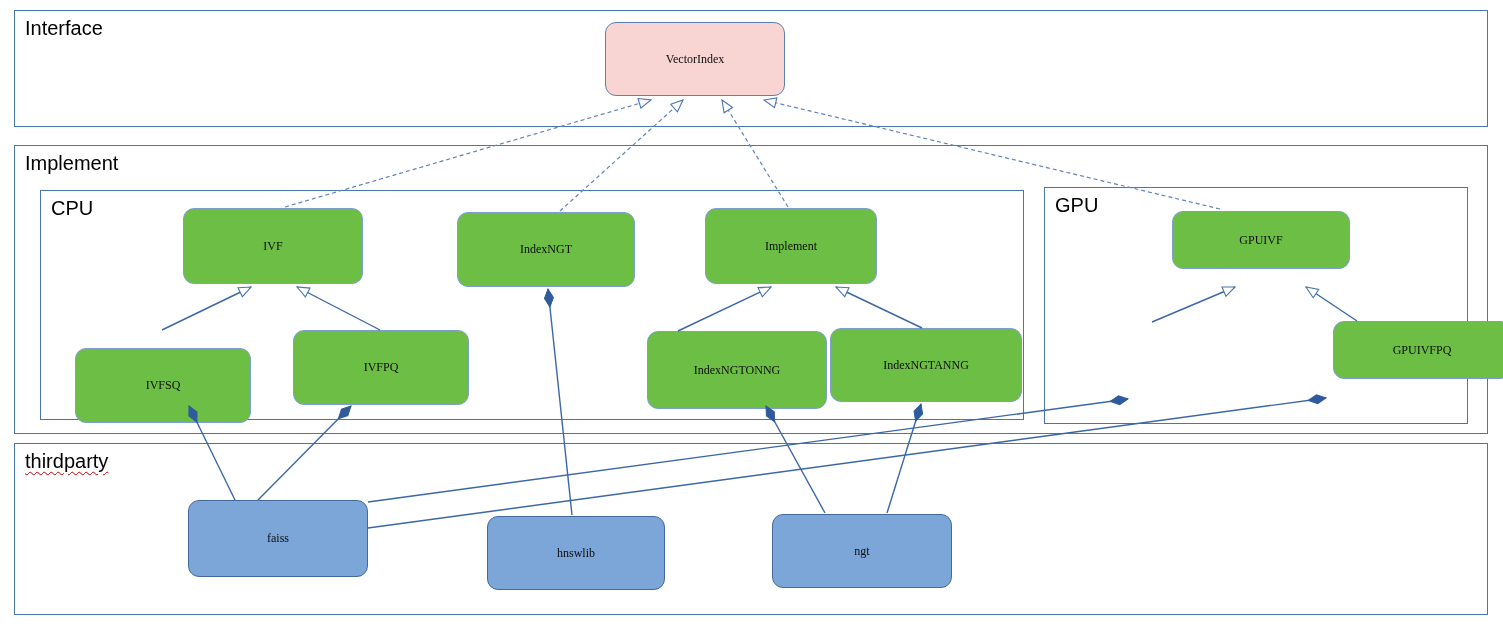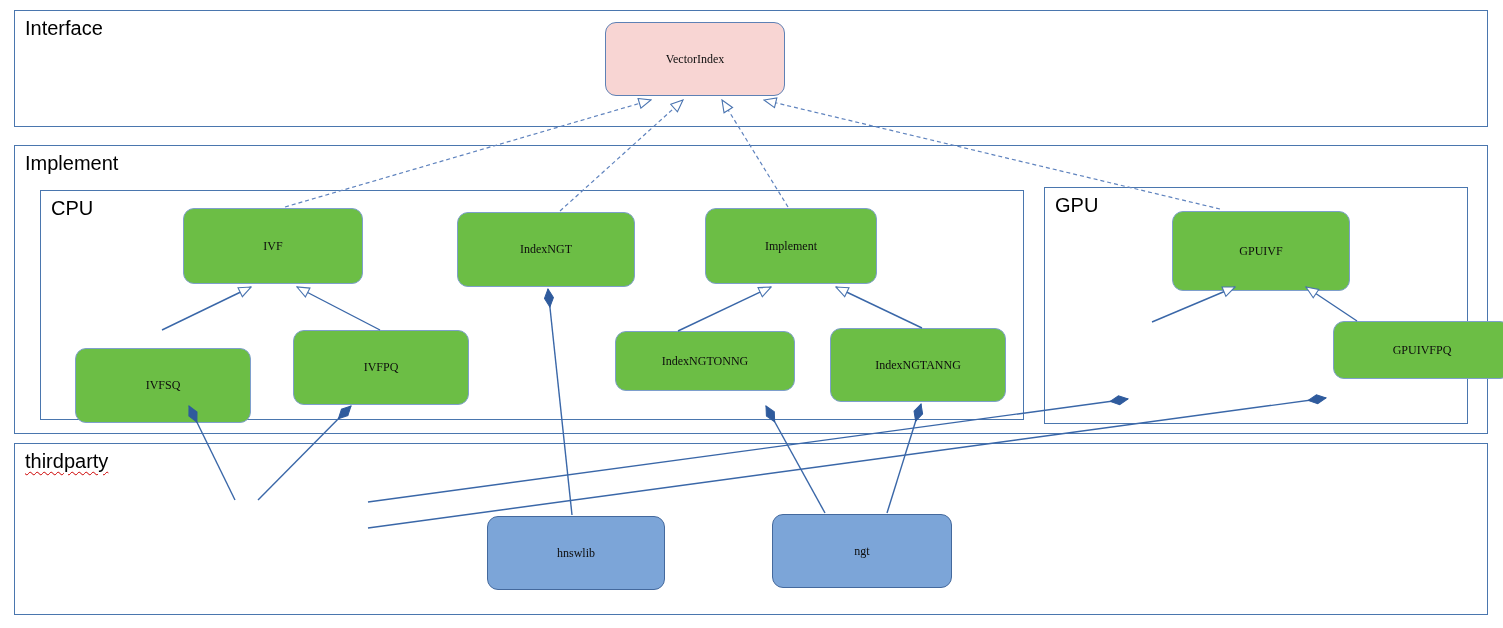--- a/index.html
+++ b/index.html
@@ -63,37 +63,40 @@
   </div>
 
   <div class="node green" style="left:75px;top:348px;width:176px;height:75px">
     <span>IVFSQ</span>
   </div>
 
   <div class="node green" style="left:293px;top:330px;width:176px;height:75px">
     <span>IVFPQ</span>
   </div>
 
-  <div class="node green" style="left:615px;top:331px;width:180px;height:60px">
+  <div class="node green" style="left:647px;top:331px;width:180px;height:78px">
     <span>IndexNGTONNG</span>
   </div>
 
-  <div class="node green" style="left:830px;top:328px;width:176px;height:74px">
+  <div class="node green" style="left:830px;top:328px;width:192px;height:74px">
     <span>IndexNGTANNG</span>
   </div>
 
-  <div class="node green" style="left:1172px;top:211px;width:178px;height:80px">
+  <div class="node green" style="left:1172px;top:211px;width:178px;height:58px">
     <span>GPUIVF</span>
   </div>
 
 
   <div class="node green" style="left:1333px;top:321px;width:178px;height:58px">
     <span>GPUIVFPQ</span>
   </div>
 
+  <div class="node blue" style="left:188px;top:500px;width:180px;height:77px">
+    <span>faiss</span>
+  </div>
 
   <div class="node blue" style="left:487px;top:516px;width:178px;height:74px">
     <span>hnswlib</span>
   </div>
 
   <div class="node blue" style="left:772px;top:514px;width:180px;height:74px">
     <span>ngt</span>
   </div>
 
   <svg id="edges" width="1503" height="628" viewBox="0 0 1503 628">

